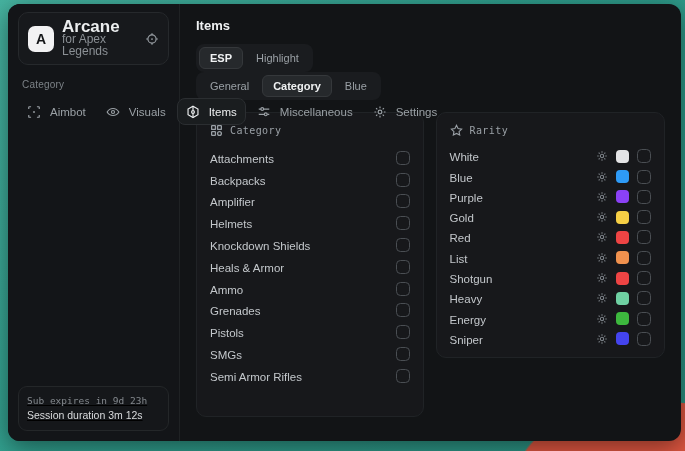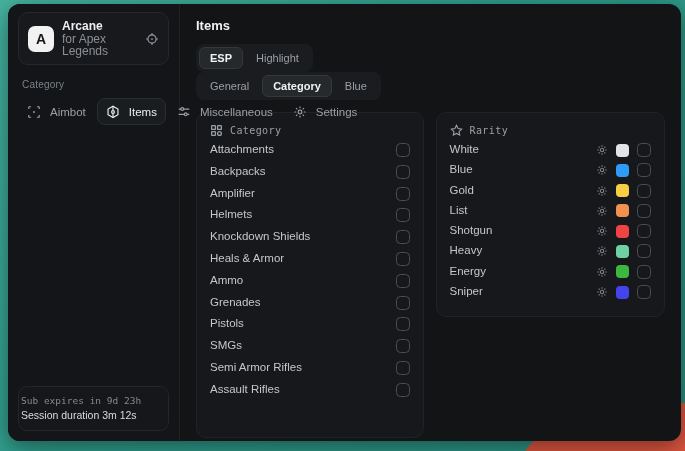--- a/index.html
+++ b/index.html
@@ -27,21 +27,21 @@
   .app-card {
     background:#17191c; border:1px solid #26292c; border-radius:10px;
     padding:7px 9px; display:flex; align-items:center; gap:8px;
   }
   .app-logo {
     width:26px; height:26px; border-radius:7px; background:#f2f2f3;
     color:#141618; font-weight:bold; font-size:14px;
     display:flex; align-items:center; justify-content:center; flex:0 0 26px;
   }
   .app-titles { flex:1; min-width:0; }
-  .app-name { color:#eceeef; font-size:12px; font-weight:bold; line-height:13px; }
+  .app-name { color:#eceeef; font-size:17px; font-weight:bold; line-height:13px; }
   .app-sub { color:#8b9095; font-size:12px; line-height:12px; }
   .app-target { color:#9aa0a5; display:flex; }
 
   .cat-label {
     color:#7c8287; font-size:10px; margin:14px 4px 8px;
     letter-spacing:.2px;
   }
   .nav { display:flex; flex-direction:row; gap:2px; }
   .nav-item {
     display:flex; align-items:center; gap:9px; height:27px;
@@ -50,21 +50,22 @@
   }
   .nav-item.active {
     background:#1a1d1f; border-color:#2b2e31; color:#eceeef;
   }
   .nav-item .ni { display:flex; width:14px; height:14px; }
   .nav-item svg { stroke:currentColor; }
 
   .side-spacer { flex:1; }
   .sub-card {
     background:#15171a; border:1px solid #242729; border-radius:9px;
-    padding:7px 2px 8px;
+    padding:7px 8px 8px;
+    text-decoration:underline;
   }
   .sub-line1 {
     font-family:"DejaVu Sans Mono", monospace;
     color:#84898e; font-size:9.5px; line-height:14px; white-space:nowrap;
   }
   .sub-line2 {
     color:#d9dbdd; font-size:10.5px; line-height:14px; white-space:nowrap;
   }
 
   
@@ -94,21 +95,21 @@
   .panel-cat { width:234px; }
   .panel-rar { width:236px; }
   .panel-head {
     display:flex; align-items:center; gap:7px; color:#9aa0a6;
     font-family:"DejaVu Sans Mono", monospace; font-size:10px;
     letter-spacing:.4px; margin:2px 0 6px;
   }
   .panel-head .ph-icon { display:flex; color:#9aa0a6; }
 
   .row {
-    display:flex; align-items:flex-start; justify-content:space-between;
+    display:flex; align-items:flex-end; justify-content:space-between;
     height:21.8px;
     gap:22px;
   }
   .row-label { color:#c3c7cb; font-size:11.5px; }
   .checkbox {
     width:14px; height:14px; border:1.5px solid #4a4e53; border-radius:4.5px;
     background:transparent; flex:0 0 14px;
   }
   .rar-right { display:flex; align-items:center; gap:8px; }
   .gear-sm { display:flex; color:#7e848a; }
@@ -144,20 +145,29 @@
     <nav class="nav" id="nav">
         <div class="nav-item">
           <span class="ni">
             <svg width="14" height="14" viewBox="0 0 24 24" fill="none" stroke-width="2">
               <path d="M7 3H4a1 1 0 0 0-1 1v3M17 3h3a1 1 0 0 1 1 1v3M7 21H4a1 1 0 0 1-1-1v-3M17 21h3a1 1 0 0 0 1-1v-3"></path>
               <circle cx="12" cy="12" r="1.6" fill="currentColor" stroke="none"></circle>
             </svg>
           </span>
           <span>Aimbot</span>
         </div>
+        <div class="nav-item">
+          <span class="ni">
+            <svg width="14" height="14" viewBox="0 0 24 24" fill="none" stroke-width="2">
+              <path d="M2 12s3.5-6 10-6 10 6 10 6-3.5 6-10 6S2 12 2 12z"></path>
+              <circle cx="12" cy="12" r="2.6"></circle>
+            </svg>
+          </span>
+          <span>Visuals</span>
+        </div>
         <div class="nav-item active">
           <span class="ni">
             <svg width="14" height="14" viewBox="0 0 24 24" fill="none" stroke-width="2">
               <path d="M12 2l8.5 4.9v9.8L12 21.6l-8.5-4.9V6.9z"></path>
               <circle cx="12" cy="12" r="2.4"></circle>
               <path d="M12 2v7.2M12 14.4v7.2"></path>
             </svg>
           </span>
           <span>Items</span>
         </div>
@@ -256,24 +266,20 @@
               <span class="checkbox"></span>
             </div>
             <div class="row">
               <span class="row-label">SMGs</span>
               <span class="checkbox"></span>
             </div>
             <div class="row">
               <span class="row-label">Semi Armor Rifles</span>
               <span class="checkbox"></span>
             </div>
-            <div class="row">
-              <span class="row-label">Assault Rifles</span>
-              <span class="checkbox"></span>
-            </div>
             <div class="row"></div>
           </div>
       </section>
 
       <section class="panel panel-rar">
         <div class="panel-head">
           <span class="ph-icon">
             <svg width="13" height="13" viewBox="0 0 24 24" fill="none" stroke="currentColor" stroke-width="2">
               <path d="M12 2.5l2.9 6 6.6.9-4.8 4.6 1.2 6.5L12 17.4 6.1 20.5l1.2-6.5L2.5 9.4l6.6-.9z"></path>
             </svg>
@@ -301,29 +307,55 @@
                   <svg width="12" height="12" viewBox="0 0 24 24" fill="none" stroke="currentColor" stroke-width="2.2">
                     <circle cx="12" cy="12" r="3.4"></circle>
                     <path d="M12 2.5v3M12 18.5v3M2.5 12h3M18.5 12h3M5.3 5.3l2.1 2.1M16.6 16.6l2.1 2.1M18.7 5.3l-2.1 2.1M7.4 16.6l-2.1 2.1"></path>
                   </svg>
                 </span>
                 <span class="swatch" style="background:#2e9bf7"></span>
                 <span class="checkbox"></span>
               </span>
             </div>
             <div class="row rar-row">
+              <span class="row-label">Purple</span>
+              <span class="rar-right">
+                <span class="gear-sm">
+                  <svg width="12" height="12" viewBox="0 0 24 24" fill="none" stroke="currentColor" stroke-width="2.2">
+                    <circle cx="12" cy="12" r="3.4"></circle>
+                    <path d="M12 2.5v3M12 18.5v3M2.5 12h3M18.5 12h3M5.3 5.3l2.1 2.1M16.6 16.6l2.1 2.1M18.7 5.3l-2.1 2.1M7.4 16.6l-2.1 2.1"></path>
+                  </svg>
+                </span>
+                <span class="swatch" style="background:#8b41f6"></span>
+                <span class="checkbox"></span>
+              </span>
+            </div>
+            <div class="row rar-row">
               <span class="row-label">Gold</span>
               <span class="rar-right">
                 <span class="gear-sm">
                   <svg width="12" height="12" viewBox="0 0 24 24" fill="none" stroke="currentColor" stroke-width="2.2">
                     <circle cx="12" cy="12" r="3.4"></circle>
                     <path d="M12 2.5v3M12 18.5v3M2.5 12h3M18.5 12h3M5.3 5.3l2.1 2.1M16.6 16.6l2.1 2.1M18.7 5.3l-2.1 2.1M7.4 16.6l-2.1 2.1"></path>
                   </svg>
                 </span>
                 <span class="swatch" style="background:#f6cf45"></span>
+                <span class="checkbox"></span>
+              </span>
+            </div>
+            <div class="row rar-row">
+              <span class="row-label">Red</span>
+              <span class="rar-right">
+                <span class="gear-sm">
+                  <svg width="12" height="12" viewBox="0 0 24 24" fill="none" stroke="currentColor" stroke-width="2.2">
+                    <circle cx="12" cy="12" r="3.4"></circle>
+                    <path d="M12 2.5v3M12 18.5v3M2.5 12h3M18.5 12h3M5.3 5.3l2.1 2.1M16.6 16.6l2.1 2.1M18.7 5.3l-2.1 2.1M7.4 16.6l-2.1 2.1"></path>
+                  </svg>
+                </span>
+                <span class="swatch" style="background:#ee4444"></span>
                 <span class="checkbox"></span>
               </span>
             </div>
             <div class="row rar-row">
               <span class="row-label">List</span>
               <span class="rar-right">
                 <span class="gear-sm">
                   <svg width="12" height="12" viewBox="0 0 24 24" fill="none" stroke="currentColor" stroke-width="2.2">
                     <circle cx="12" cy="12" r="3.4"></circle>
                     <path d="M12 2.5v3M12 18.5v3M2.5 12h3M18.5 12h3M5.3 5.3l2.1 2.1M16.6 16.6l2.1 2.1M18.7 5.3l-2.1 2.1M7.4 16.6l-2.1 2.1"></path>

